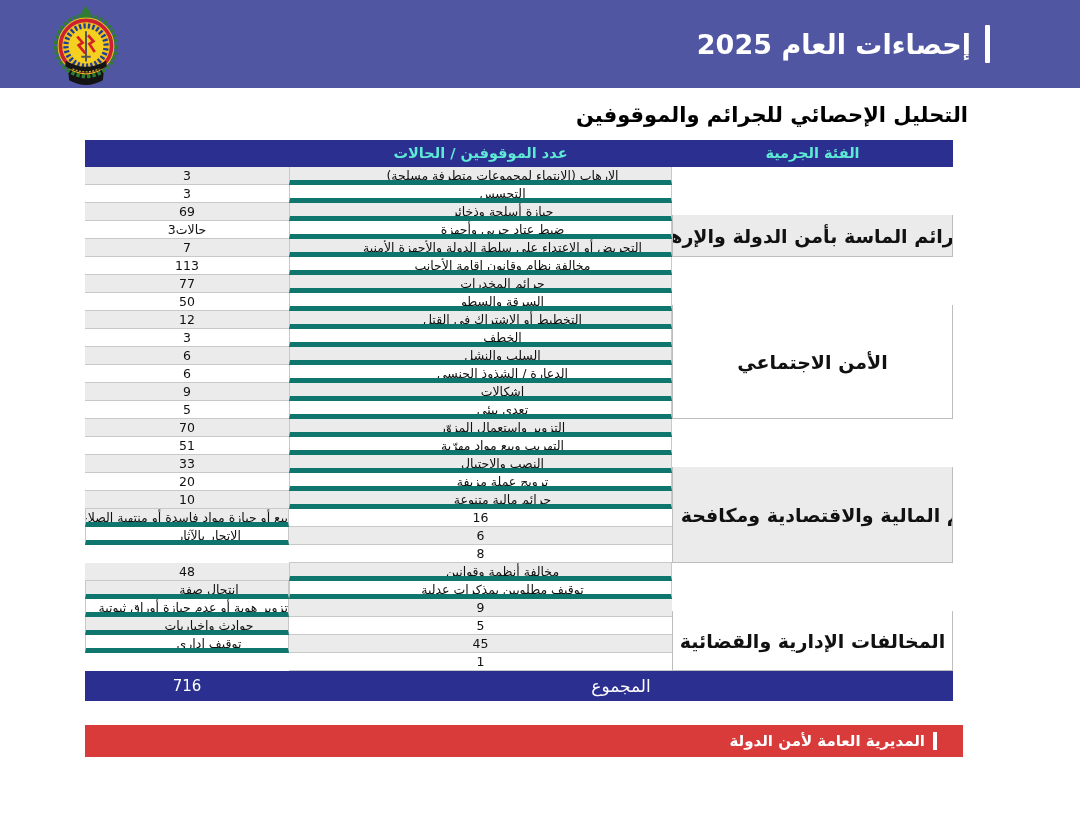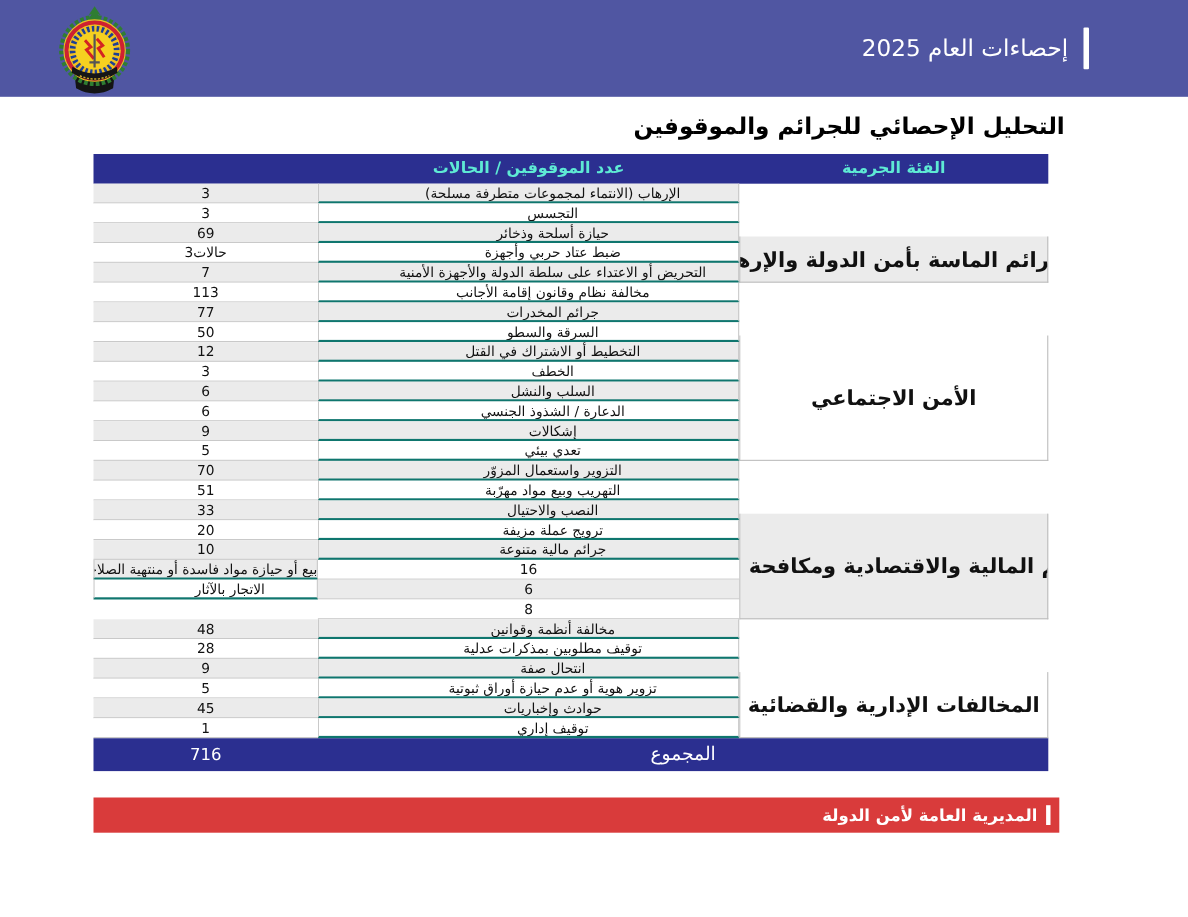--- a/index.html
+++ b/index.html
@@ -9,21 +9,21 @@
     position:relative;
   }
   
   .topbar{
     height:88px;background:#5056a2;display:flex;align-items:center;
     justify-content:space-between;padding:0 90px 0 52px;box-sizing:border-box;
   }
   .logo-wrap{width:68px;height:82px;margin-top:4px;}
   .topbar-title{display:flex;align-items:center;}
   .topbar-title h1{
-    color:#fff;font-size:21px;font-weight:normal;margin:0 14px 0 0;
+    color:#fff;font-size:27px;font-weight:bold;margin:0 14px 0 0;
     letter-spacing:.5px;direction:rtl;
   }
   .vbar{width:5px;height:38px;background:#ffffff;border-radius:1px;}
   
   .page-title{
     direction:rtl;text-align:right;margin:15px 112px 0 0;
     font-size:21px;font-weight:bold;color:#000;
   }
   
   .table-zone{margin:13px 0 0 85px;width:868px;}
@@ -33,38 +33,38 @@
   }
   .th{
     color:#5eead4;font-weight:bold;font-size:14.5px;line-height:27px;
     text-align:center;white-space:nowrap;overflow:hidden;
   }
   .section{display:grid;grid-template-columns:281px 383px 204px;direction:rtl;}
   .cell{
     height:18px;line-height:18px;font-size:12.5px;text-align:center;
     white-space:nowrap;overflow:hidden;box-sizing:border-box;background:#fff;
   }
-  .cell.type{border-bottom:2px solid #0f766e;border-left:1px solid #c9c9c9;border-right:1px solid #c9c9c9;padding-left:44px;}
+  .cell.type{border-bottom:5px solid #0f766e;border-left:1px solid #c9c9c9;border-right:1px solid #c9c9c9;padding-left:44px;}
   .cell.count{border-bottom:1px solid #c9c9c9;direction:ltr;}
   .cell.cat{
     height:auto;display:flex;align-items:center;justify-content:center;
     font-weight:bold;font-size:19px;border:1px solid #bdbdbd;border-top:none;margin-top:48px;
   }
   .stripe{background:#ebebeb !important;}
   .total-row{
     display:grid;grid-template-columns:664px 204px;direction:rtl;
     background:#2b2f90;height:30px;
   }
   .total-label{color:#fff;font-size:17px;line-height:30px;text-align:center;}
   .total-value{color:#fff;font-size:15px;font-weight:normal;line-height:30px;text-align:center;direction:ltr;}
   
   .footer-bar{
     margin:24px 0 0 85px;width:878px;height:32px;background:#d93b3b;
     display:flex;align-items:center;justify-content:flex-end;
-    padding-right:8px;box-sizing:border-box;
+    padding-right:26px;box-sizing:border-box;
   }
   .footer-bar .label{color:#fff;font-size:15px;font-weight:bold;direction:rtl;margin-right:8px;}
   .vbar-small{width:4px;height:18px;background:#ffffff;}
 </style>
 </head>
 <body>
 
 <header class="topbar">
   <div class="logo-wrap">
     <svg viewBox="0 0 100 122" width="68" height="82" aria-hidden="true">
@@ -160,21 +160,20 @@
         <div class="cell type stripe">بيع أو حيازة مواد فاسدة أو منتهية الصلاحية</div>
         <div class="cell count stripe">6</div>
         <div class="cell type">الاتجار بالآثار</div>
         <div class="cell count">8</div>
       </div>
       <div class="section">
         <div class="cell cat" style="grid-row: 1 / span 6;">المخالفات الإدارية والقضائية</div>
         <div class="cell type stripe">مخالفة أنظمة وقوانين</div>
         <div class="cell count stripe">48</div>
         <div class="cell type">توقيف مطلوبين بمذكرات عدلية</div>
-        <div class="cell count">28</div>
         <div class="cell type stripe">انتحال صفة</div>
         <div class="cell count stripe">9</div>
         <div class="cell type">تزوير هوية أو عدم حيازة أوراق ثبوتية</div>
         <div class="cell count">5</div>
         <div class="cell type stripe">حوادث وإخباريات</div>
         <div class="cell count stripe">45</div>
         <div class="cell type">توقيف إداري</div>
         <div class="cell count">1</div>
       </div>
     </div>

